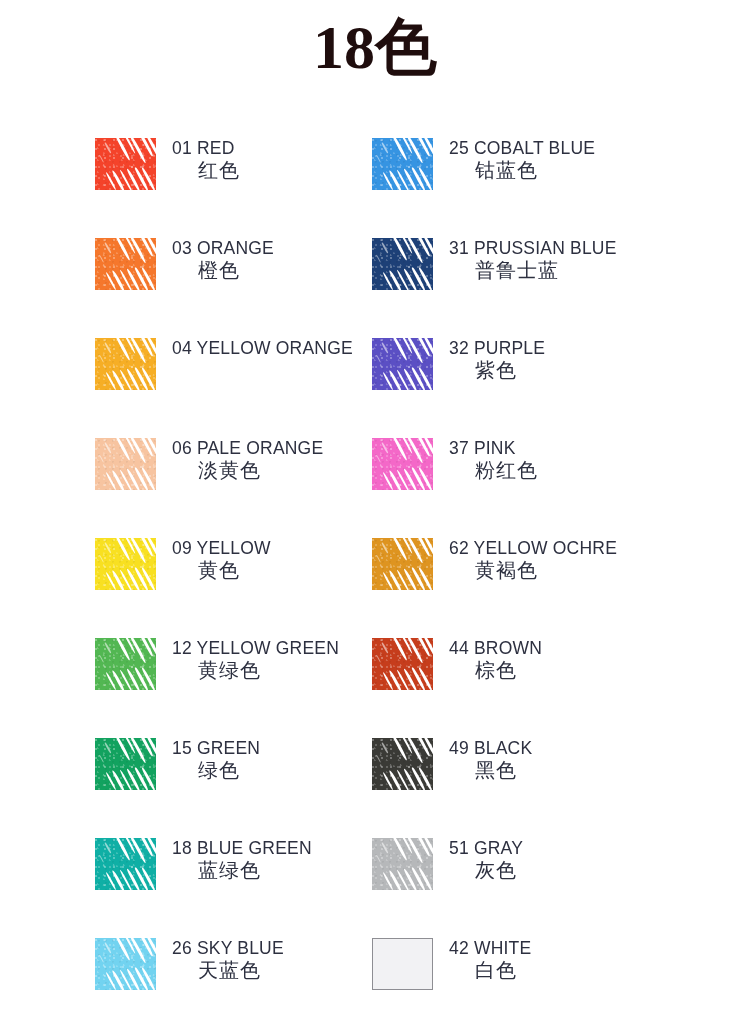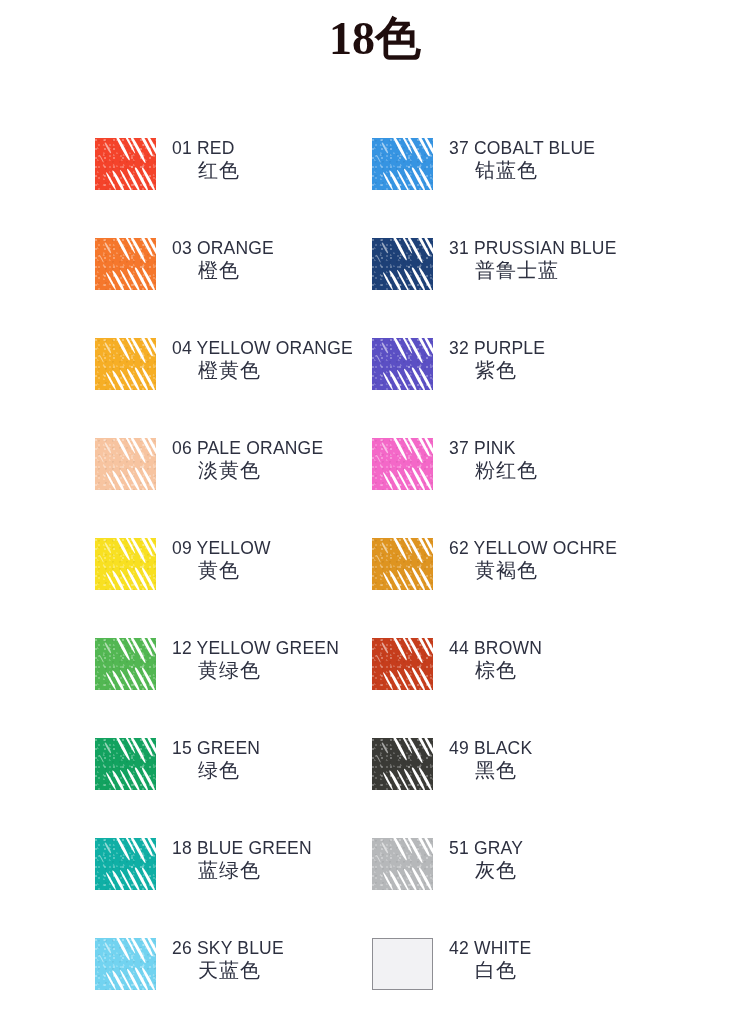--- a/index.html
+++ b/index.html
@@ -13,21 +13,21 @@
   }
 
   
   #title-bar{
     position:absolute;
     left:0; top:16px; width:750px;
     text-align:center;
   }
   #page-title{
     font-family:"Liberation Serif","DejaVu Serif",serif;
-    font-size:46px;
+    font-size:62px;
     font-weight:700;
     color:#1f0d0d;
     letter-spacing:0px;
     line-height:1;
     display:inline-block;
   }
 
   
   #color-grid{
     position:absolute;
@@ -176,21 +176,21 @@
             <i class="sb2"></i>
             <i class="sb3"></i>
             <i class="sb4"></i>
             <i class="sb5"></i>
             <i class="sb6"></i>
         <i class="sm1"></i>
             <i class="sm2"></i>
       </div>
     </div>
     <div class="labels">
-      <div class="label-en">37 COBALT BLUE</div>
+      <div class="label-en">25 COBALT BLUE</div>
       <div class="label-zh">钴蓝色</div>
     </div>
   </div>
 </div>
     <div class="color-row">
   <div class="color-entry col-left">
     <div class="swatch">
       <div class="swatch-base" style="background: rgb(245, 119, 44);"></div>
       <div class="swatch-grain"></div>
       <div class="swatch-streaks">
@@ -257,21 +257,20 @@
             <i class="sb3"></i>
             <i class="sb4"></i>
             <i class="sb5"></i>
             <i class="sb6"></i>
         <i class="sm1"></i>
             <i class="sm2"></i>
       </div>
     </div>
     <div class="labels">
       <div class="label-en">04 YELLOW ORANGE</div>
-      <div class="label-zh">橙黄色</div>
     </div>
   </div>
 
   <div class="color-entry col-right">
     <div class="swatch">
       <div class="swatch-base" style="background: rgb(91, 79, 196);"></div>
       <div class="swatch-grain"></div>
       <div class="swatch-streaks">
         <i class="st1"></i>
             <i class="st2"></i>

